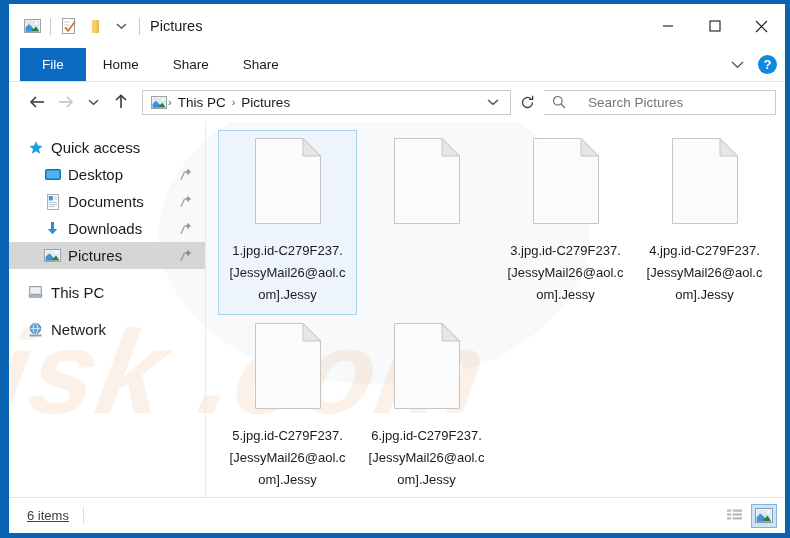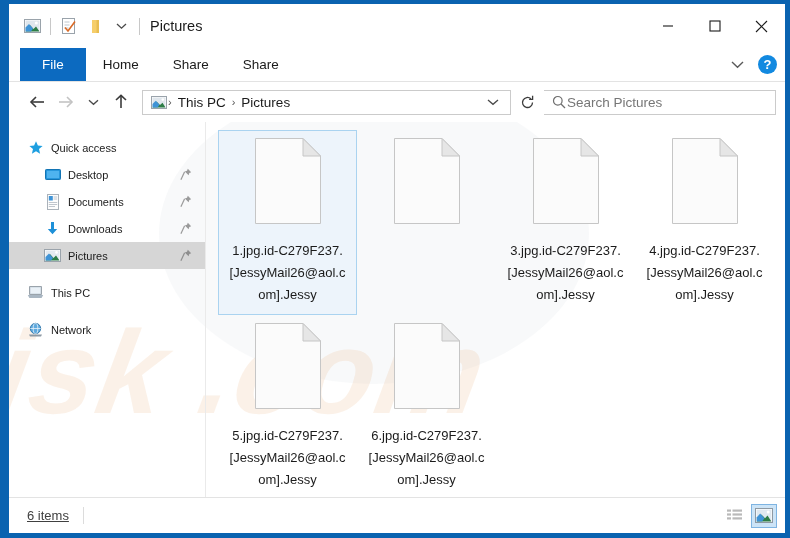--- a/index.html
+++ b/index.html
@@ -164,21 +164,21 @@
     width: 28px; height: 25px;
     display: flex; align-items: center; justify-content: center;
     flex: none;
     margin-left: 2px;
   }
   #searchbox {
     width: 232px; height: 25px;
     border: 1px solid #cbcbcb; border-left: none;
     background: #ffffff;
     display: flex; align-items: center;
-    padding-left: 8px; gap: 1px;
+    padding-left: 8px; gap: 22px;
     flex: none;
     margin-left: 3px;
   }
   #searchbox .ph {
     font-size: 13.5px; color: #767676;
     white-space: nowrap;
   }
 
   
   #body {
@@ -199,21 +199,21 @@
   .navitem {
     height: 27px;
     display: flex; align-items: center;
     padding-left: 18px;
     gap: 7px;
     position: relative;
   }
   .navitem.child { padding-left: 35px; }
   .navitem.selected { background: #d6d6d6; }
   .navitem .label {
-    font-size: 11px; color: #1b1b1b; white-space: nowrap;
+    font-size: 15px; color: #1b1b1b; white-space: nowrap;
   }
   .navitem .pin {
     position: absolute; right: 13px;
     display: flex; align-items: center;
   }
   .nav-gap { height: 10px; }
   .navicon { width: 17px; height: 17px; display: flex; align-items: center; justify-content: center; flex: none; }
 
   
   #content {

